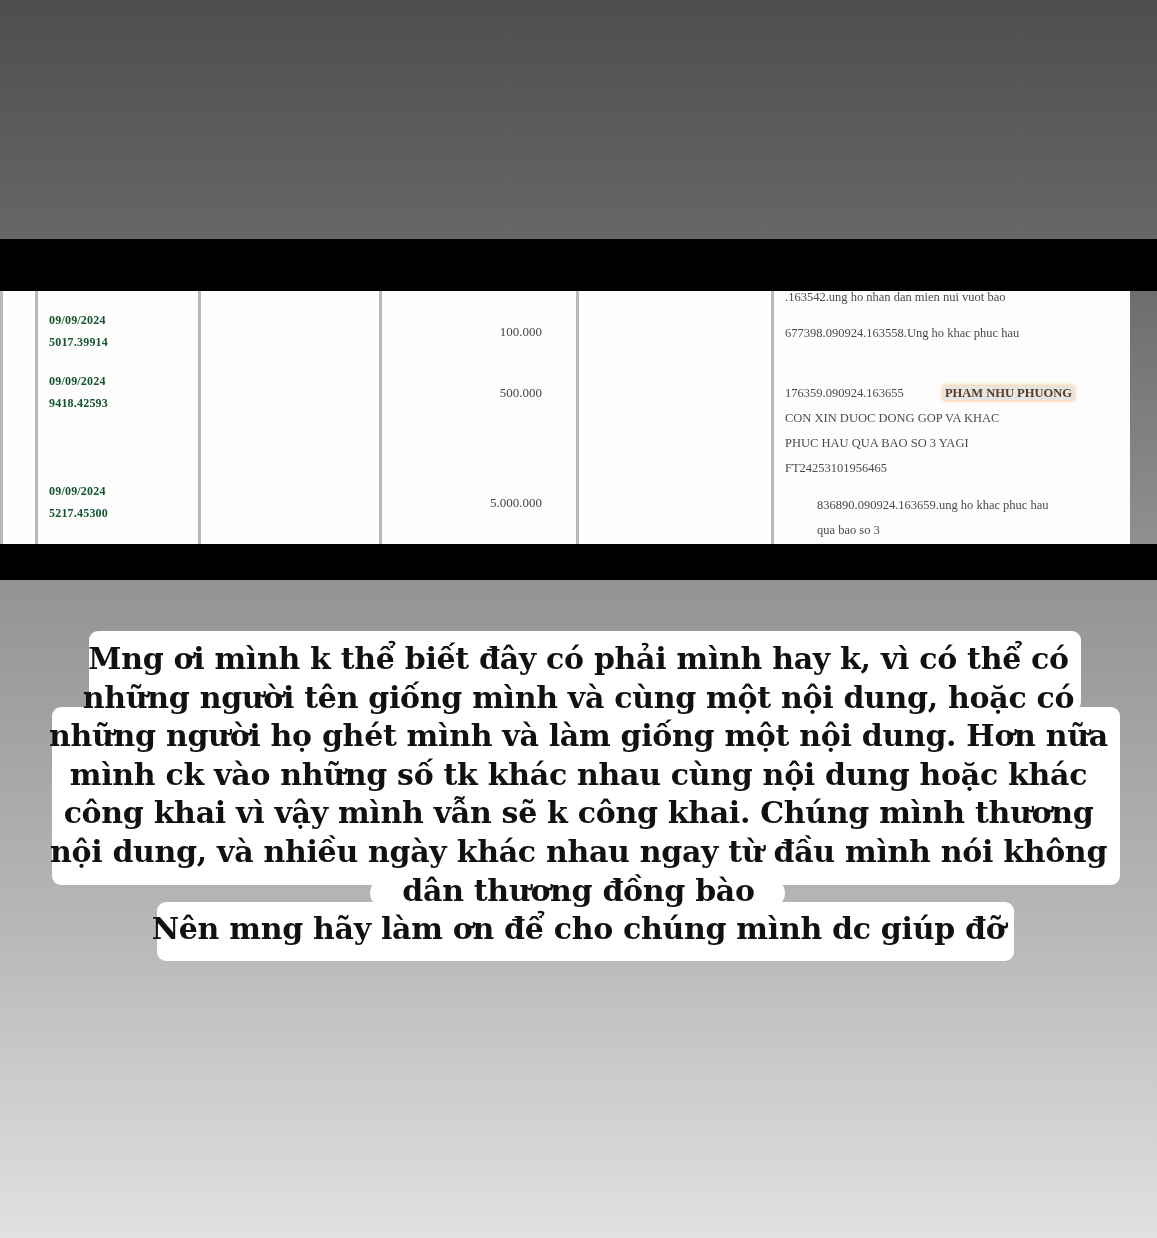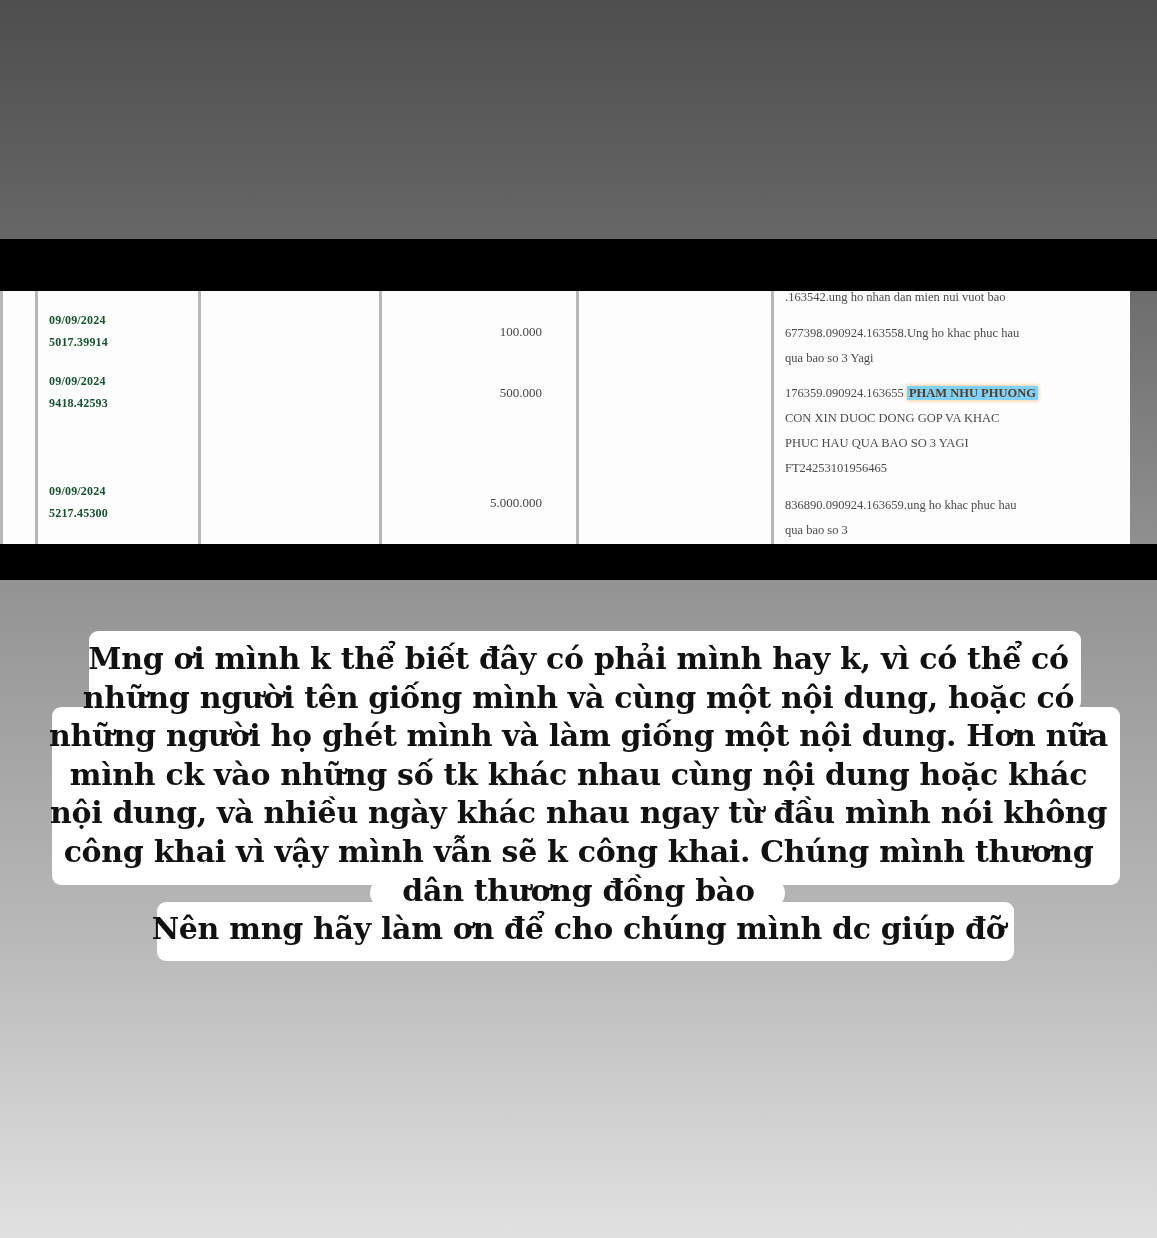--- a/index.html
+++ b/index.html
@@ -18,21 +18,21 @@
     .statement {
       position: absolute; left: 0; top: 291px; width: 1130px; height: 253px;
       background: #fdfdfd; overflow: hidden;
       font-family: "Liberation Serif", "DejaVu Serif", serif;
       filter: blur(0.45px);
     }
     .vline { position: absolute; top: 0; bottom: 0; width: 3px; background: #b8b8b8; }
     .cell-date { position: absolute; left: 49px; font-size: 12px; font-weight: bold; color: #14532d; line-height: 22px; letter-spacing: 0.2px; }
     .cell-amt { position: absolute; right: 588px; font-size: 13px; color: #444; text-align: right; }
     .desc { position: absolute; left: 785px; width: 340px; font-size: 12.5px; color: #4a4a4a; line-height: 25px; }
-    .hl { background: #7dd3fc; color: #5a3a20; font-weight: bold; padding: 0 2px; box-shadow: 0 0 4px #f5b060; }
+    .hl { background: #e5e5e5; color: #5a3a20; font-weight: bold; padding: 0 2px; box-shadow: 0 0 4px #f5b060; margin-left: 36px; }
     .caption { position: absolute; left: 0; top: 0; width: 1157px; }
     .cap-bg { position: absolute; background: #ffffff; border-radius: 9px; }
     .cap-text {
       position: absolute; left: 0; top: 640px; width: 1157px; text-align: center;
       font-size: 30px; font-weight: bold; color: #111; line-height: 38.6px;
       letter-spacing: -0.3px;
     }
     .cap-text div { white-space: nowrap; }
   </style>
 </head>
@@ -54,21 +54,20 @@
 
   <div class="desc" style="top:-6px;">.163542.ung ho nhan dan mien nui vuot bao</div>
 
   <div class="cell-date" style="top:18px;">
     <div>09/09/2024</div>
     <div>5017.39914</div>
   </div>
   <div class="cell-amt" style="top:33px;">100.000</div>
   <div class="desc" style="top:30px;">
     <div>677398.090924.163558.Ung ho khac phuc hau</div>
-    <div>qua bao so 3 Yagi</div>
   </div>
 
   <div class="cell-date" style="top:79px;">
     <div>09/09/2024</div>
     <div>9418.42593</div>
   </div>
   <div class="cell-amt" style="top:94px;">500.000</div>
   <div class="desc" style="top:90px;">
     <div>
       <span>176359.090924.163655</span>
@@ -77,38 +76,38 @@
     <div>CON XIN DUOC DONG GOP VA KHAC</div>
     <div>PHUC HAU QUA BAO SO 3 YAGI</div>
     <div>FT24253101956465</div>
   </div>
 
   <div class="cell-date" style="top:189px;">
     <div>09/09/2024</div>
     <div>5217.45300</div>
   </div>
   <div class="cell-amt" style="top:204px;">5.000.000</div>
-  <div class="desc" style="top:202px;">
+  <div class="desc" style="top:202px;margin-left:32px;">
     <div>836890.090924.163659.ung ho khac phuc hau</div>
     <div>qua bao so 3</div>
   </div>
 </div>
 
 <div class="bar bottom"></div>
 
 <div class="caption">
 
   <div class="cap-bg" style="left:89px; top:631px; width:992px; height:80px;"></div>
   <div class="cap-bg" style="left:52px; top:707px; width:1068px; height:178px;"></div>
   <div class="cap-bg" style="left:370px; top:878px; width:415px; height:30px; border-radius:15px;"></div>
   <div class="cap-bg" style="left:157px; top:902px; width:857px; height:59px;"></div>
 
   <div class="cap-text">
     <div>Mng ơi mình k thể biết đây có phải mình hay k, vì có thể có</div>
     <div>những người tên giống mình và cùng một nội dung, hoặc có</div>
     <div>những người họ ghét mình và làm giống một nội dung.  Hơn nữa</div>
     <div>mình ck vào những số tk khác nhau cùng nội dung hoặc khác</div>
+    <div>công khai vì vậy mình vẫn sẽ k công khai. Chúng mình thương</div>
     <div>nội dung, và nhiều ngày khác nhau ngay từ đầu mình nói không</div>
-    <div>công khai vì vậy mình vẫn sẽ k công khai. Chúng mình thương</div>
     <div>dân thương đồng bào</div>
     <div>Nên mng hãy làm ơn để cho chúng mình dc giúp đỡ</div>
   </div>
 </div>
 
 </body></html>

